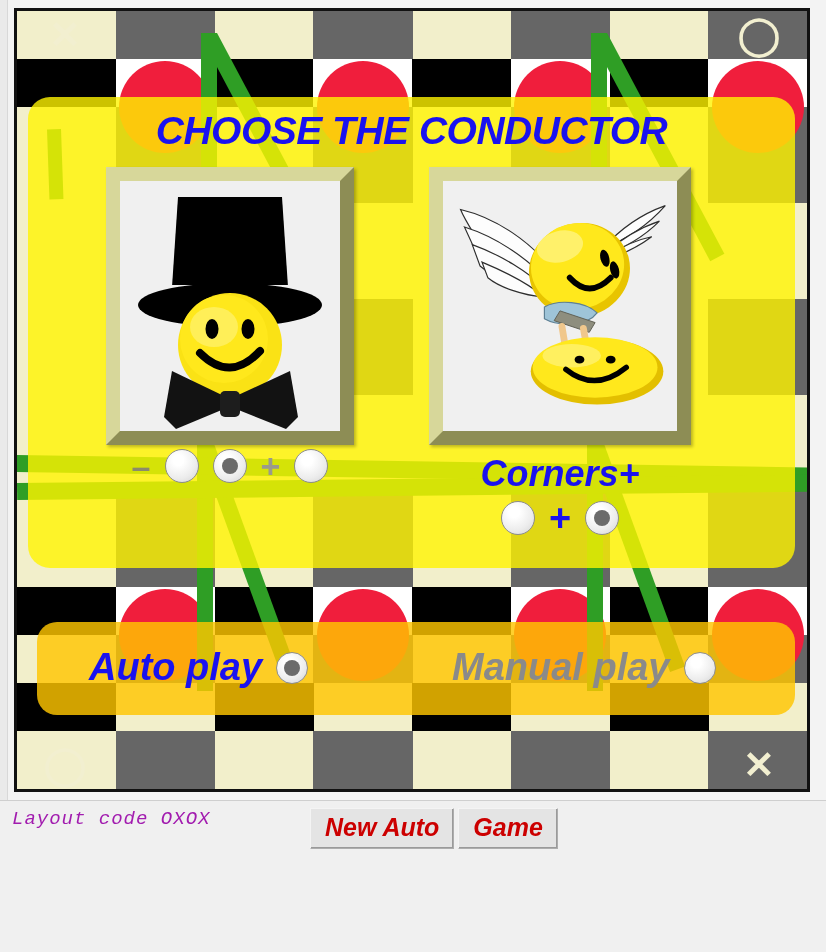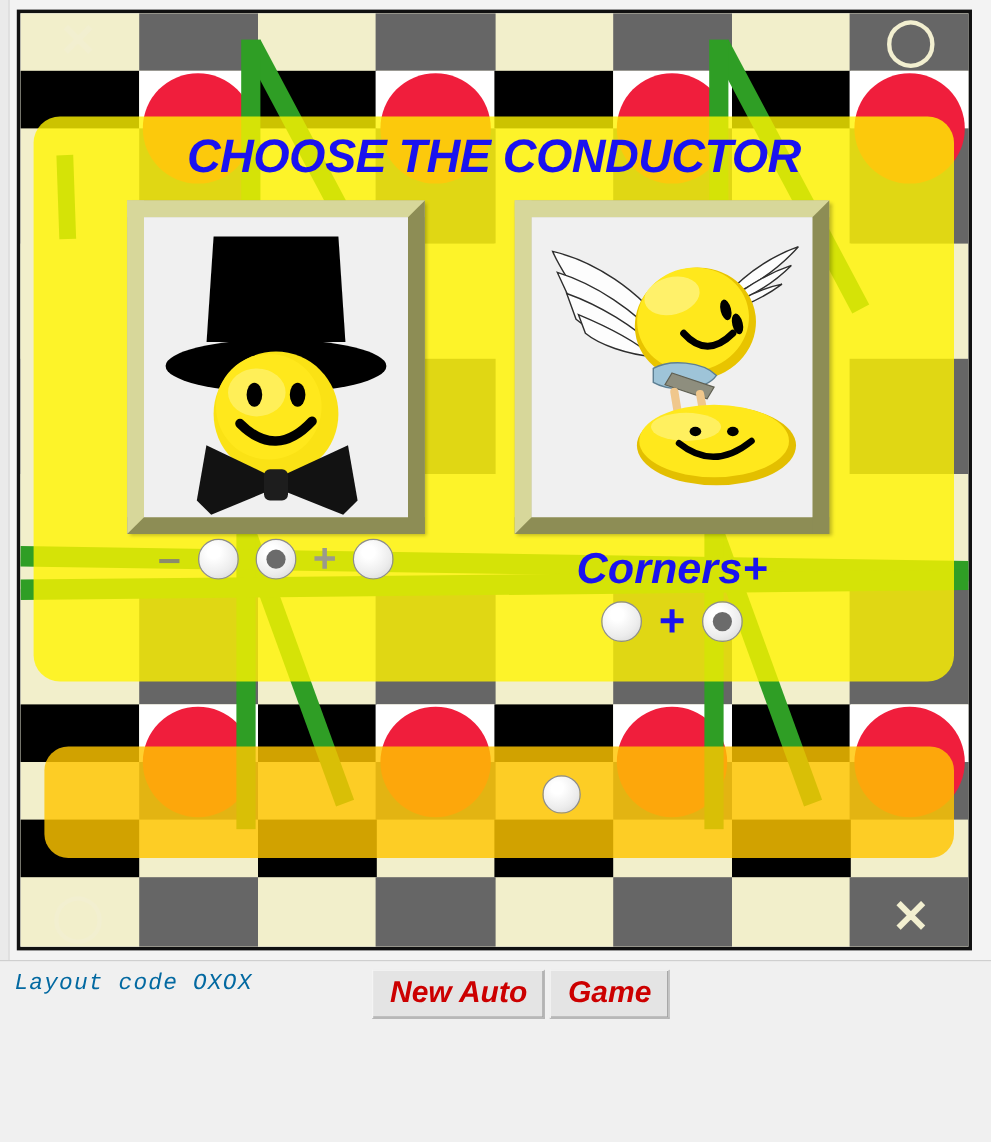--- a/index.html
+++ b/index.html
@@ -206,21 +206,21 @@
     width: 826px; height: 152px;
     background: #f0f0f0;
     border-top: 1px solid #cfcfcf;
   }
   #layout-code {
     position: absolute;
     left: 12px; top: 7px;
     font-family: "Liberation Mono", monospace;
     font-style: italic;
     font-size: 19px;
-    color: #0369a1;
+    color: #a21caf;
     letter-spacing: 1px;
   }
   #footer-buttons {
     position: absolute;
     left: 310px; top: 808px;
     display: flex;
     gap: 4px;
     z-index: 20;
   }
   .btn {
@@ -430,21 +430,28 @@
           <span class="radio"></span>
           <span class="sign plus-blue">+</span>
           <span class="radio on">
               <span class="dot"></span>
             </span>
         </div>
       </div>
     </div>
 
     <div id="playbar">
+      <div class="playopt auto">
+        <span class="lbl">Auto play</span>
+        <span class="radio on">
+            <span class="dot"></span>
+          </span>
+      </div>
       <div class="playopt manual">
+        <span class="lbl">Manual play</span>
         <span class="radio"></span>
       </div>
     </div>
   </div>
 
   <div id="footer">
     <div id="layout-code">Layout code OXOX</div>
   </div>
   <div id="footer-buttons">
     <button class="btn">New Auto</button>

